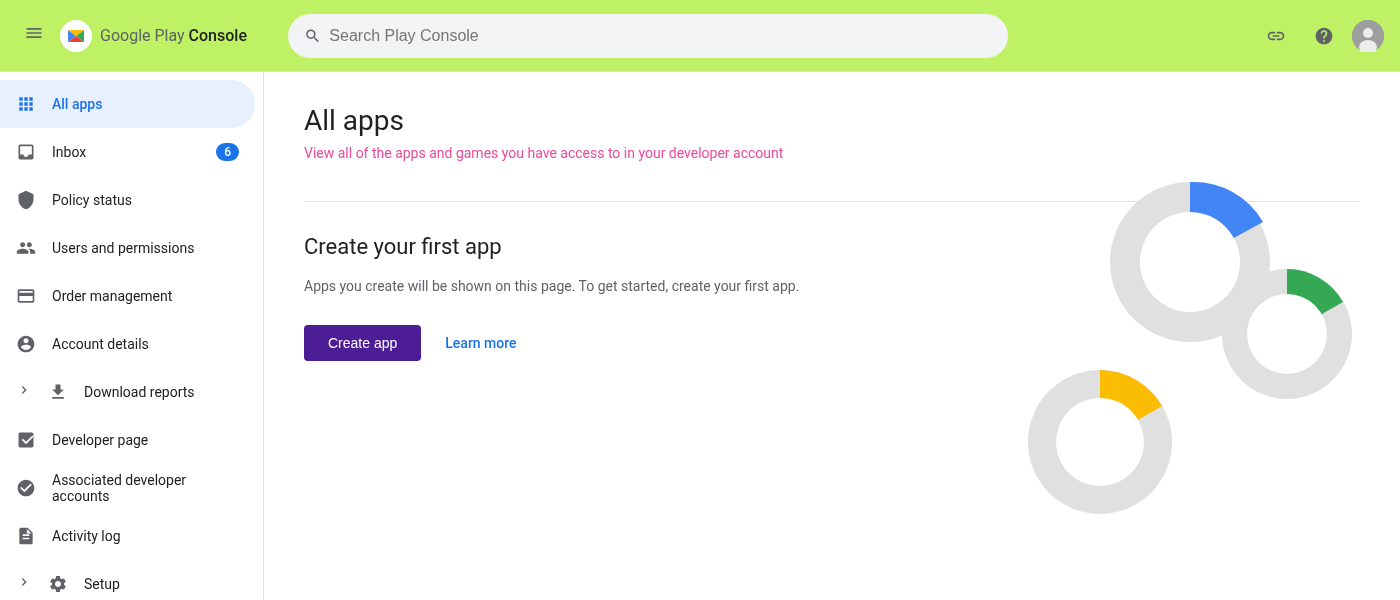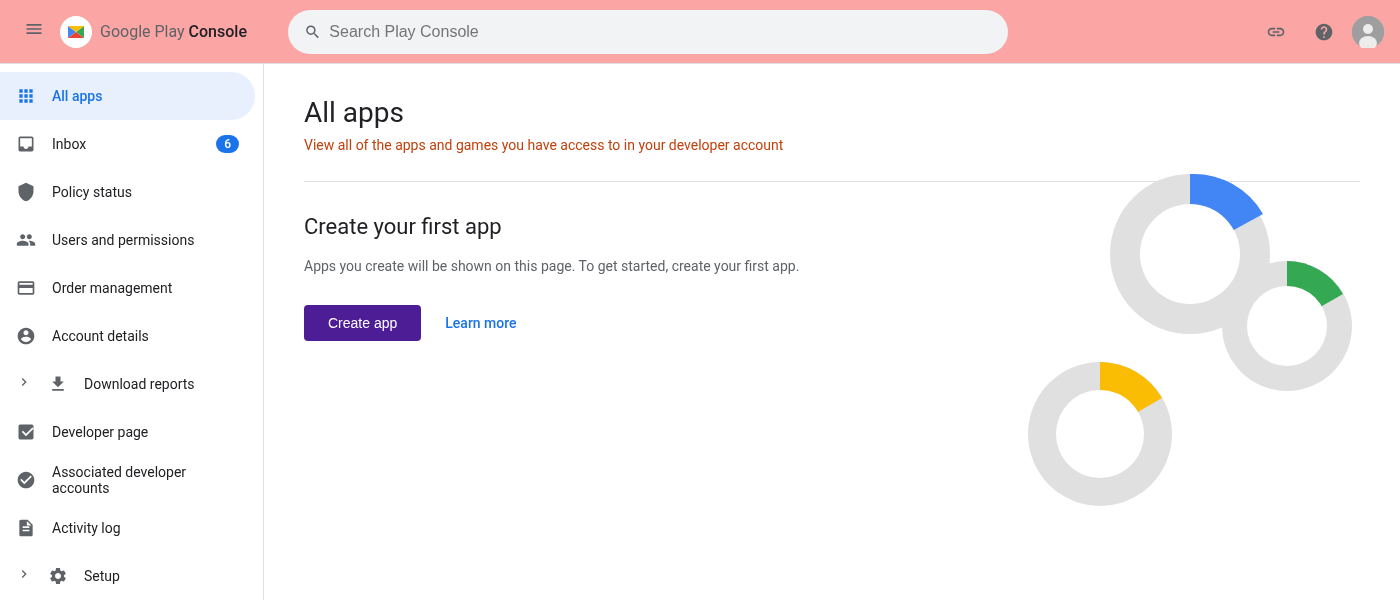--- a/index.html
+++ b/index.html
@@ -1,21 +1,21 @@
 <!DOCTYPE html>
 <html><head>
   <meta charset="utf-8">
   <style>
     * { margin: 0; padding: 0; box-sizing: border-box; }
     body { font-family: 'Roboto', Arial, sans-serif; background: #fff; display: flex; flex-direction: column; height: 600px; overflow: hidden; }
 
     
     .topnav {
-      display: flex; align-items: center; height: 64px; padding: 0 16px;
-      border-bottom: 1px solid #e0e0e0; background: #fca5a5; z-index: 10;
+      display: flex; align-items: center; height: 72px; padding: 0 16px;
+      border-bottom: 1px solid #e0e0e0; background: #bef264; z-index: 10;
       gap: 12px;
     }
     .topnav-left { display: flex; align-items: center; gap: 8px; min-width: 260px; }
     .hamburger-icon { cursor: pointer; color: #5f6368; font-size: 20px; padding: 8px; border-radius: 50%; }
     .logo-area { display: flex; align-items: center; gap: 8px; }
     .logo-svg { width: 32px; height: 32px; }
     .logo-text { font-size: 16px; color: #5f6368; font-weight: 400; white-space: nowrap; }
     .logo-text span { color: #202124; font-weight: 500; }
 
     .search-bar {
@@ -58,21 +58,21 @@
     .sidebar-label { flex: 1; }
     .badge {
       background: #1a73e8; color: #fff; border-radius: 12px;
       padding: 2px 8px; font-size: 12px; font-weight: 500;
     }
     .expand-icon { color: #5f6368; font-size: 16px; }
 
     
     .content { flex: 1; overflow-y: auto; padding: 32px 40px; position: relative; }
     .page-title { font-size: 28px; font-weight: 400; color: #202124; margin-bottom: 8px; }
-    .page-subtitle { font-size: 14px; color: #c2410c; margin-bottom: 28px; }
+    .page-subtitle { font-size: 14px; color: #ec4899; margin-bottom: 40px; }
     .divider { border: none; border-top: 1px solid #e0e0e0; margin-bottom: 32px; }
 
     .create-section { max-width: 560px; }
     .create-title { font-size: 22px; font-weight: 400; color: #202124; margin-bottom: 16px; }
     .create-desc { font-size: 14px; color: #5f6368; line-height: 1.6; margin-bottom: 28px; }
     .btn-row { display: flex; align-items: center; gap: 24px; }
     .btn-primary {
       background: #4c1d95; color: #fff; border: none; border-radius: 4px;
       padding: 10px 24px; font-size: 14px; font-weight: 500; cursor: pointer;
     }

